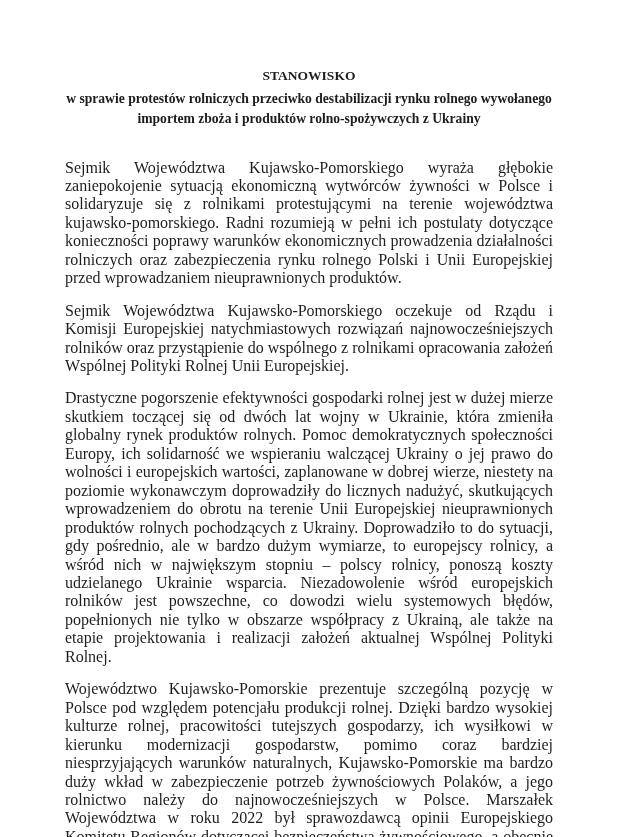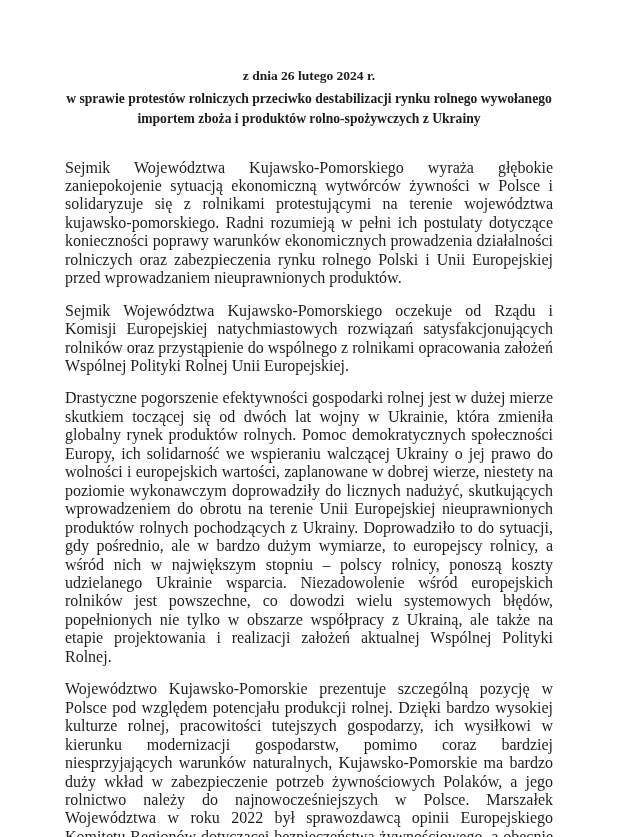--- a/index.html
+++ b/index.html
@@ -41,26 +41,26 @@
   .body-para.first {
     margin-top: 30px;
   }
 </style>
 </head>
 <body>
 
 <div class="page">
 
   <div class="heading-block">
-    <div>z dnia 26 lutego 2024 r.</div>
+    <div>STANOWISKO</div>
   </div>
 
   <div class="subject-block">w sprawie protestów rolniczych przeciwko destabilizacji rynku rolnego wywołanego importem zboża i produktów rolno-spożywczych z Ukrainy</div>
 
   <p class="body-para first">Sejmik Województwa Kujawsko-Pomorskiego wyraża głębokie zaniepokojenie sytuacją ekonomiczną wytwórców żywności w Polsce i solidaryzuje się z rolnikami protestującymi na terenie województwa kujawsko-pomorskiego. Radni rozumieją w pełni ich postulaty dotyczące konieczności poprawy warunków ekonomicznych prowadzenia działalności rolniczych oraz zabezpieczenia rynku rolnego Polski i Unii Europejskiej przed wprowadzaniem nieuprawnionych produktów.</p>
 
-  <p class="body-para">Sejmik Województwa Kujawsko-Pomorskiego oczekuje od Rządu i Komisji Europejskiej natychmiastowych rozwiązań satysfakcjonujących rolników oraz przystąpienie do wspólnego z rolnikami opracowania założeń Wspólnej Polityki Rolnej Unii Europejskiej.</p>
+  <p class="body-para">Sejmik Województwa Kujawsko-Pomorskiego oczekuje od Rządu i Komisji Europejskiej natychmiastowych rozwiązań najnowocześniejszych rolników oraz przystąpienie do wspólnego z rolnikami opracowania założeń Wspólnej Polityki Rolnej Unii Europejskiej.</p>
 
   <p class="body-para">Drastyczne pogorszenie efektywności gospodarki rolnej jest w dużej mierze skutkiem toczącej się od dwóch lat wojny w Ukrainie, która zmieniła globalny rynek produktów rolnych. Pomoc demokratycznych społeczności Europy, ich solidarność we wspieraniu walczącej Ukrainy o jej prawo do wolności i europejskich wartości, zaplanowane w dobrej wierze, niestety na poziomie wykonawczym doprowadziły do licznych nadużyć, skutkujących wprowadzeniem do obrotu na terenie Unii Europejskiej nieuprawnionych produktów rolnych pochodzących z Ukrainy. Doprowadziło to do sytuacji, gdy pośrednio, ale w bardzo dużym wymiarze, to europejscy rolnicy, a wśród nich w największym stopniu – polscy rolnicy, ponoszą koszty udzielanego Ukrainie wsparcia. Niezadowolenie wśród europejskich rolników jest powszechne, co dowodzi wielu systemowych błędów, popełnionych nie tylko w obszarze współpracy z Ukrainą, ale także na etapie projektowania i realizacji założeń aktualnej Wspólnej Polityki Rolnej.</p>
 
   <p class="body-para">Województwo Kujawsko-Pomorskie prezentuje szczególną pozycję w Polsce pod względem potencjału produkcji rolnej. Dzięki bardzo wysokiej kulturze rolnej, pracowitości tutejszych gospodarzy, ich wysiłkowi w kierunku modernizacji gospodarstw, pomimo coraz bardziej niesprzyjających warunków naturalnych, Kujawsko-Pomorskie ma bardzo duży wkład w zabezpieczenie potrzeb żywnościowych Polaków, a jego rolnictwo należy do najnowocześniejszych w Polsce. Marszałek Województwa w roku 2022 był sprawozdawcą opinii Europejskiego Komitetu Regionów dotyczącej bezpieczeństwa żywnościowego, a obecnie jest współsprawozdawcą opinii dotyczącej przyszłości Wspólnej Polityki Rolnej po roku 2027, podczas przygotowywania której przeprowadził w ostatnich tygodniach szerokie konsultacje. Powyższe nie tylko upoważnia Sejmik Województwa Kujawsko-Pomorskiego do zainteresowania się problematyką rozwoju rolnictwa, ale wręcz stanowi zobowiązanie do</p>
 
 </div>
 
 </body></html>

